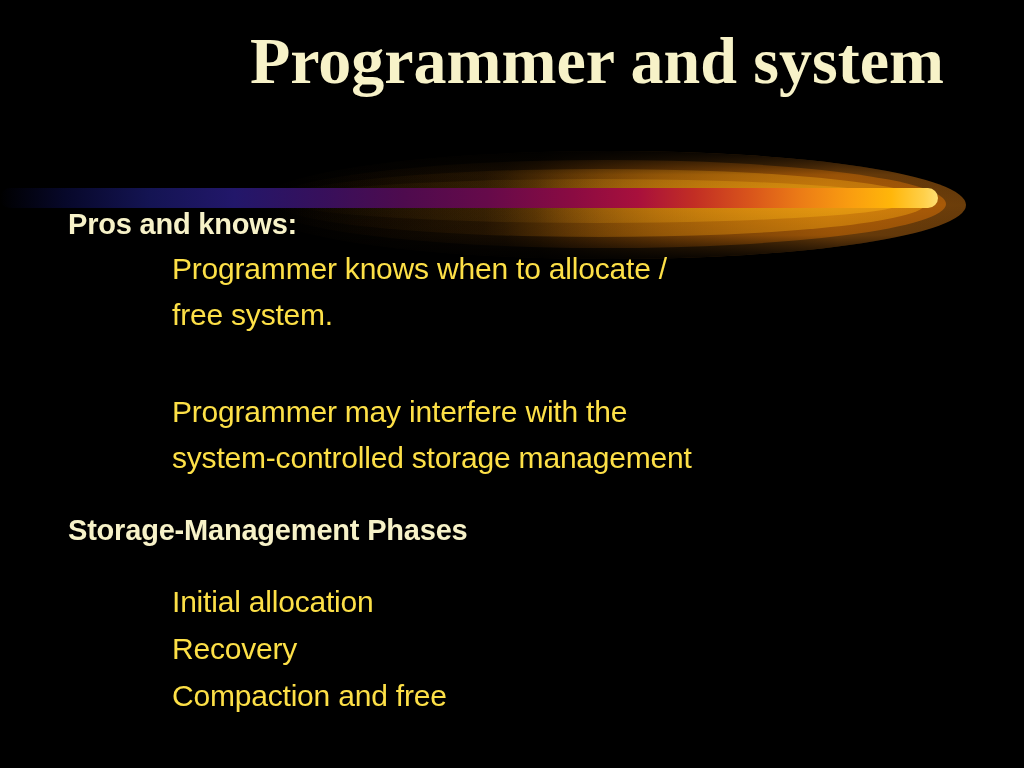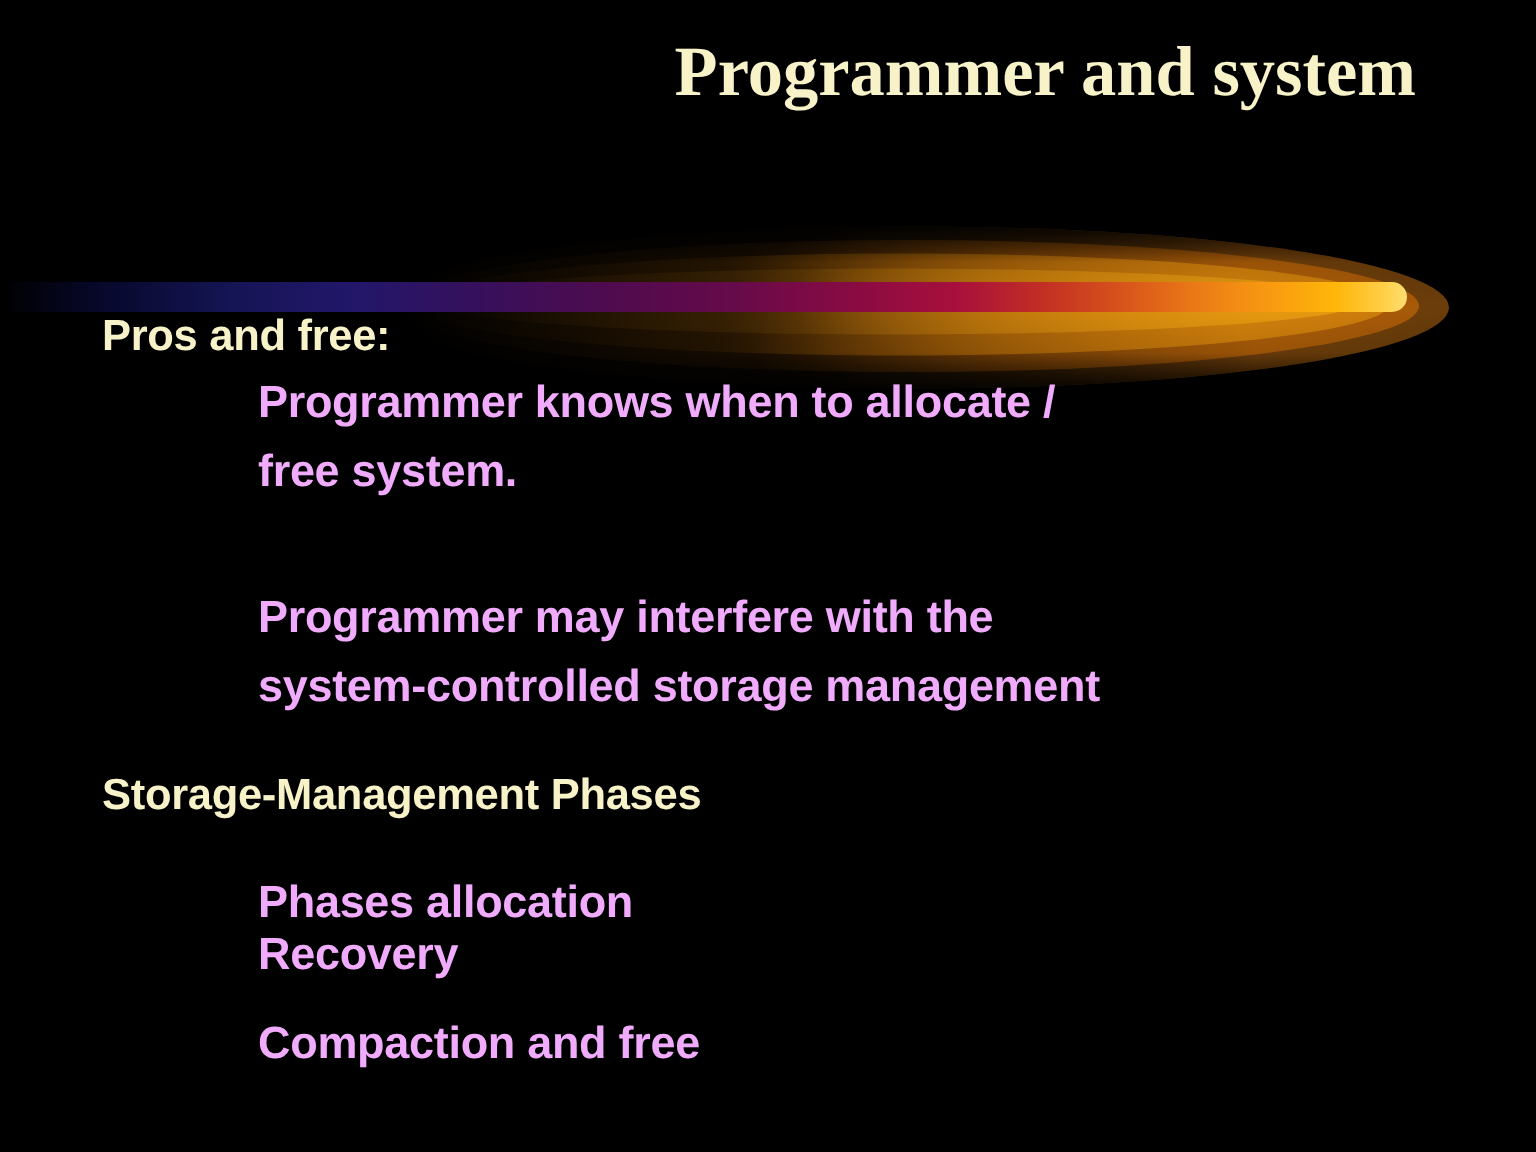--- a/index.html
+++ b/index.html
@@ -25,21 +25,21 @@
     position: absolute;
     left: 60px;
     top: 18px;
     width: 884px;
     text-align: right;
     z-index: 5;
   }
   .title-line {
     font-family: "Liberation Serif", "DejaVu Serif", serif;
     font-weight: bold;
-    font-size: 47px;
+    font-size: 66px;
     line-height: 1.30;
     color: #F7F2C8;
     letter-spacing: 0px;
     white-space: nowrap;
   }
 
   
   .comet {
     position: absolute;
     left: 0;
@@ -65,35 +65,35 @@
     font-weight: bold;
     font-size: 29px;
     color: #F7F2C8;
     white-space: nowrap;
     letter-spacing: -0.2px;
   }
 
   .bodyline {
     position: absolute;
     left: 172px;
-    font-weight: bold;
+    font-weight: normal;
     font-size: 30px;
-    color: #f0abfc;
+    color: #fde047;
     white-space: nowrap;
     letter-spacing: -0.2px;
   }
 
   .h-pros      { top: 18px; }
   .b-p1a       { top: 62px; }
   .b-p1b       { top: 108px; }
   .b-p2a       { top: 205px; }
   .b-p2b       { top: 251px; }
   .h-phases    { top: 324px; text-align: right; }
   .b-ph1       { top: 395px; }
-  .b-ph2       { top: 430px; }
+  .b-ph2       { top: 442px; }
   .b-ph3       { top: 489px; }
 </style>
 </head>
 <body>
 
 <div class="slide">
 
   <svg class="comet" viewBox="0 0 1024 300" width="1024" height="300" xmlns="http://www.w3.org/2000/svg" aria-hidden="true">
     <defs>
 
@@ -178,32 +178,32 @@
       <rect x="0" y="188" width="938" height="20" rx="10" ry="10" fill="url(#barGrad)"></rect>
     </g>
   </svg>
 
   <div class="title-block">
     <div class="title-line">Programmer and system</div>
   </div>
 
   <div class="content">
 
-    <div class="heading h-pros">Pros and free:</div>
+    <div class="heading h-pros">Pros and knows:</div>
 
     <div class="bodyline b-p1a">Programmer knows when to allocate /</div>
 
     <div class="bodyline b-p1b">free system.</div>
 
     <div class="bodyline b-p2a">Programmer may interfere with the</div>
 
     <div class="bodyline b-p2b">system-controlled storage management</div>
 
     <div class="heading h-phases">Storage-Management Phases</div>
 
-    <div class="bodyline b-ph1">Phases allocation</div>
+    <div class="bodyline b-ph1">Initial allocation</div>
 
     <div class="bodyline b-ph2">Recovery</div>
 
     <div class="bodyline b-ph3">Compaction and free</div>
 
   </div>
 </div>
 
 </body></html>

